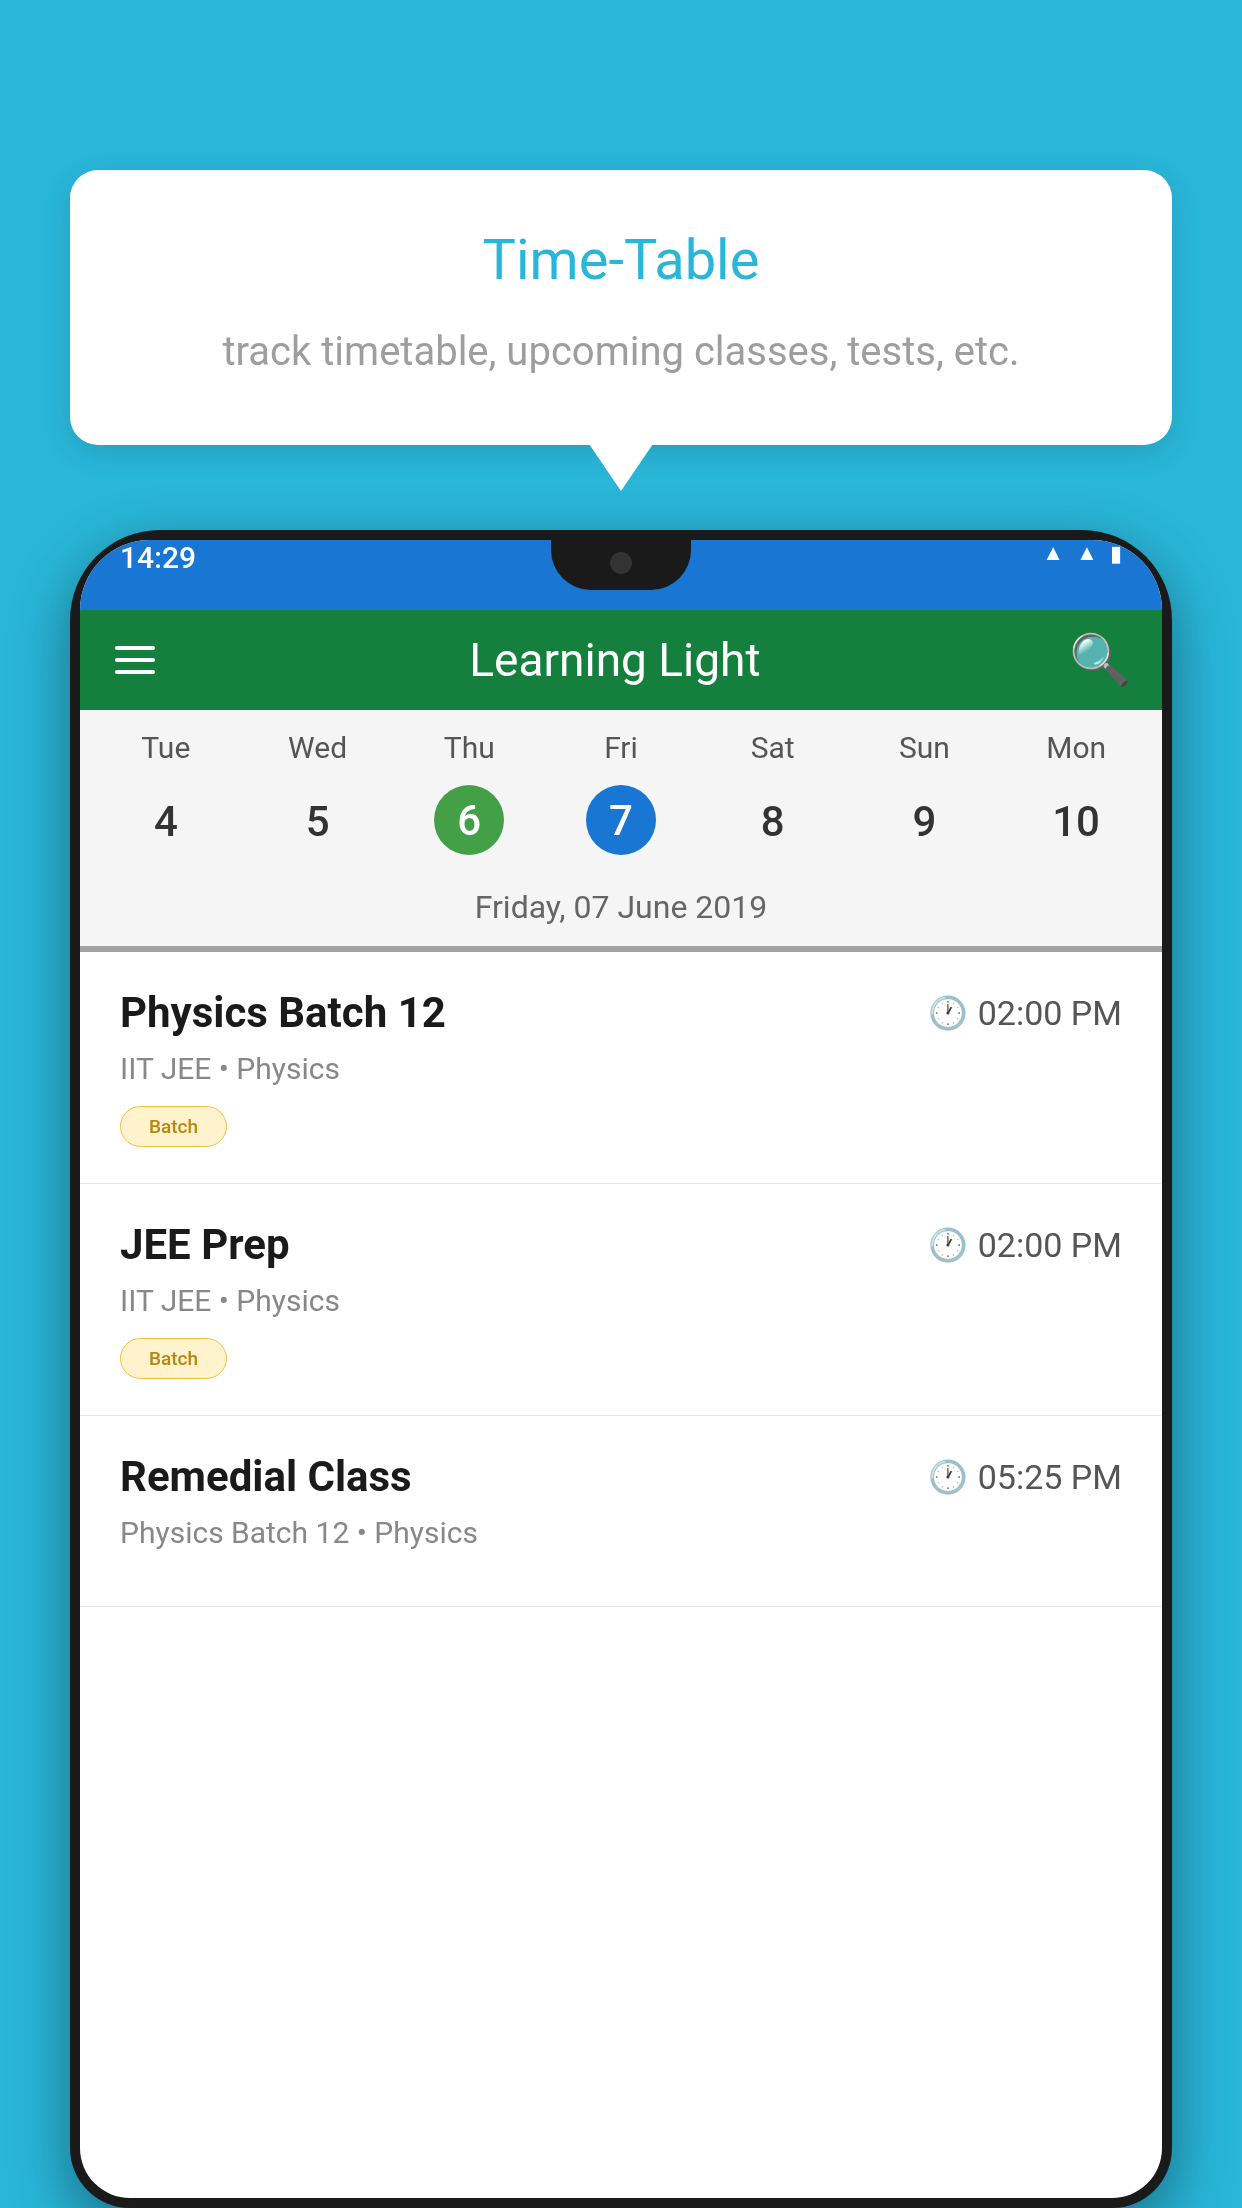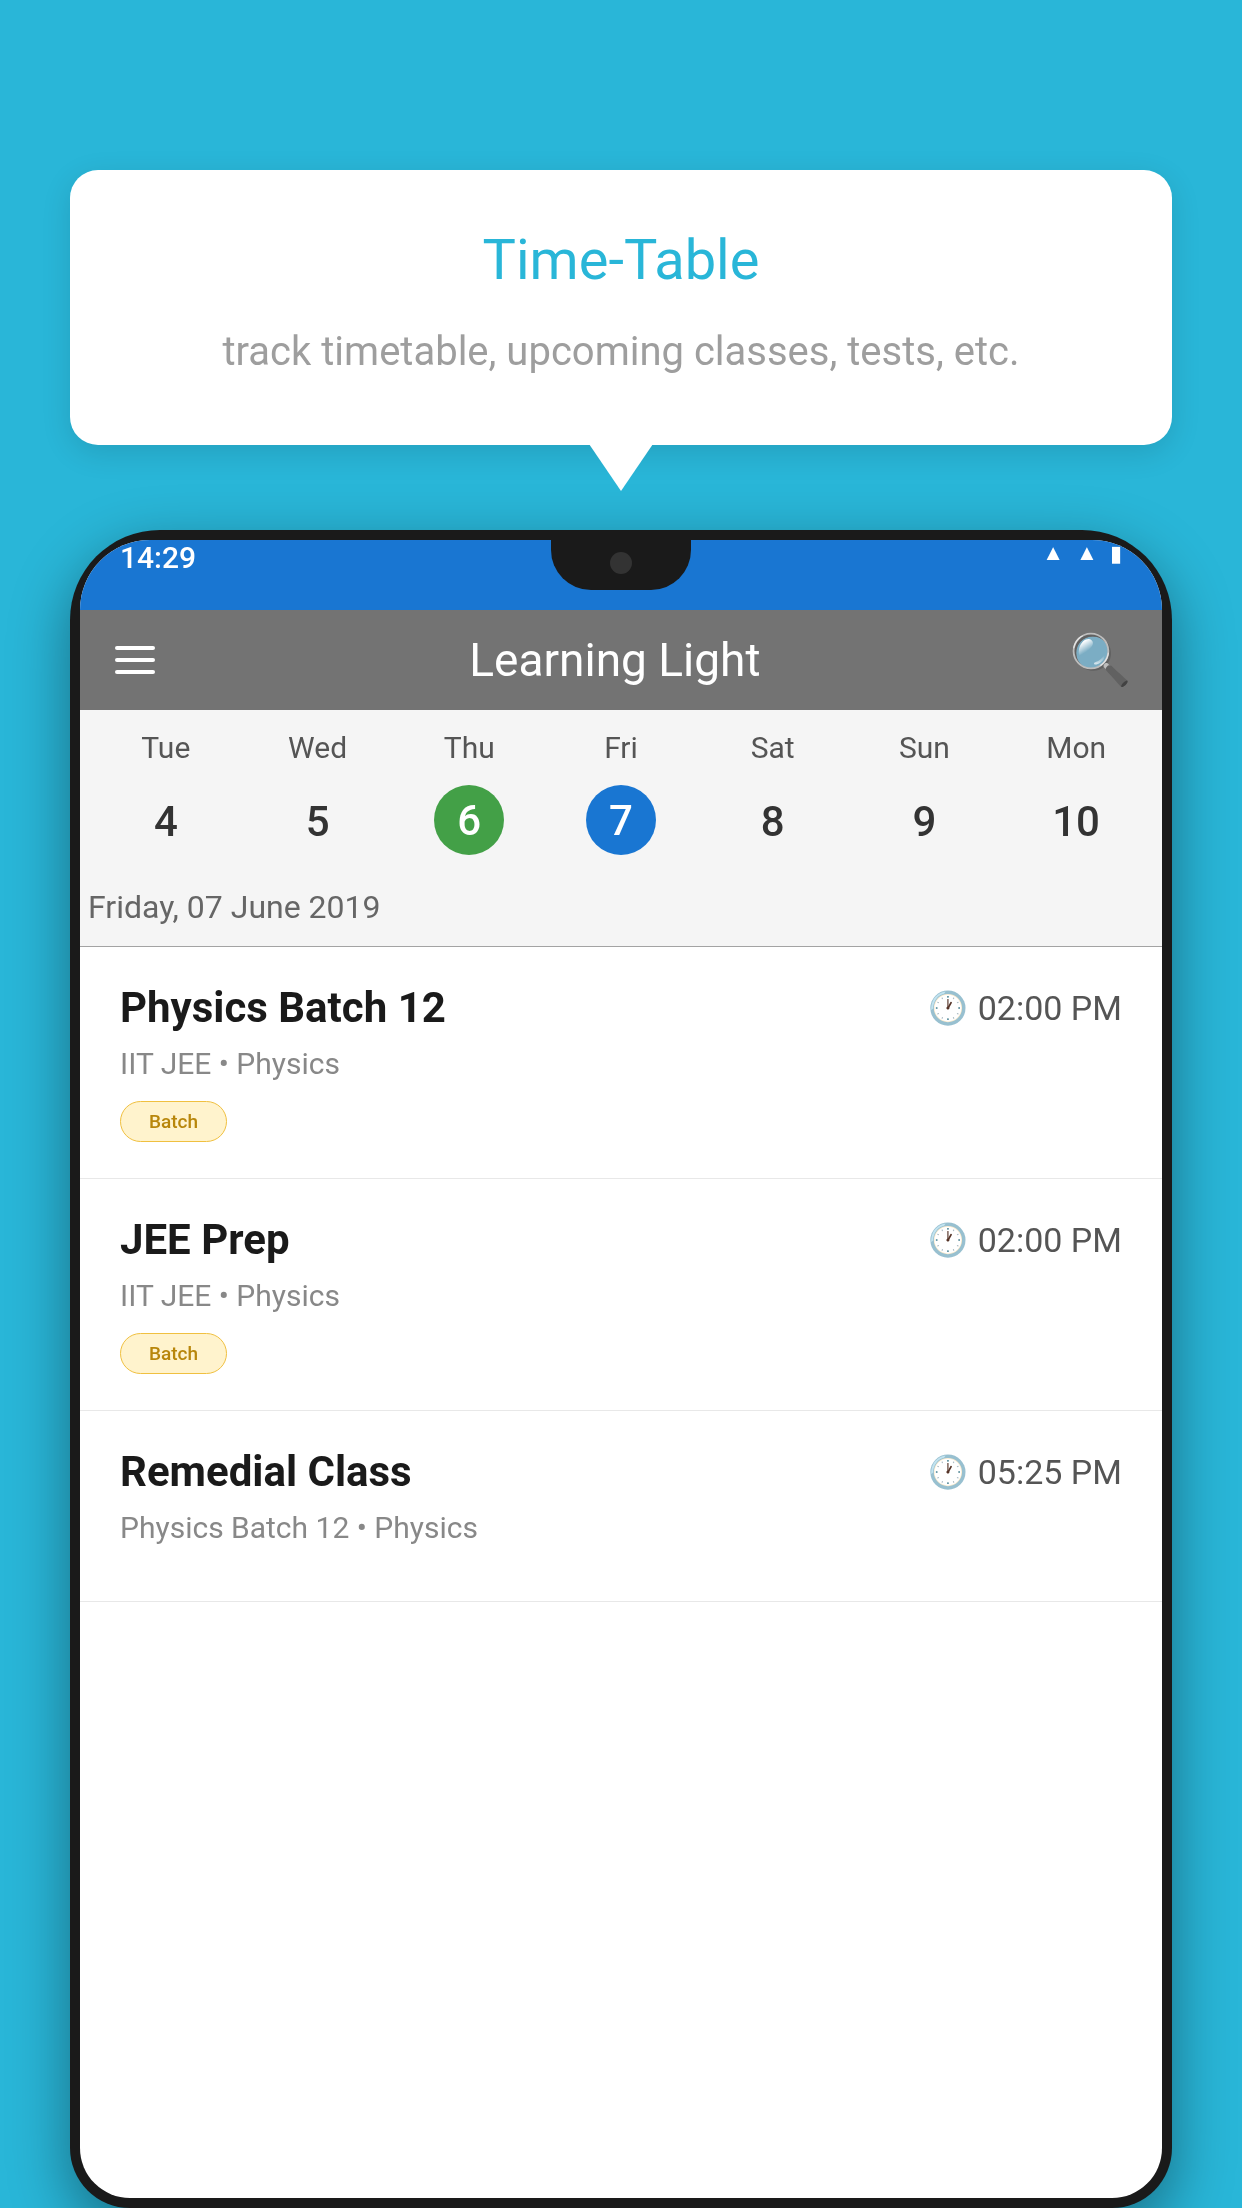--- a/index.html
+++ b/index.html
@@ -111,21 +111,21 @@
       transform: translateX(-50%);
       width: 22px;
       height: 22px;
       background: #333;
       border-radius: 50%;
       z-index: 11;
     }
 
     
     .app-topbar {
-      background: #737373;
+      background: #15803d;
       height: 100px;
       display: flex;
       align-items: center;
       padding: 0 30px;
       gap: 30px;
     }
 
     .hamburger-icon {
       color: #ffffff;
       font-size: 50px;
@@ -209,25 +209,26 @@
       background: #1976d2;
       color: white;
       border-radius: 50%;
       width: 70px;
       height: 70px;
       margin: 0 auto;
       font-size: 42px;
     }
 
     .current-date-label {
+      text-align: center;
       font-size: 32px;
       color: #666;
-      padding: 10px 8px 20px;
+      padding: 10px 14px 20px;
       background: #f5f5f5;
-      border-bottom: 1px solid #a3a3a3;
+      border-bottom: 6px solid #a3a3a3;
     }
 
     
     .schedule-list {
       background: #fff;
       overflow: hidden;
     }
 
     .schedule-item {
       padding: 36px 40px 36px 40px;

